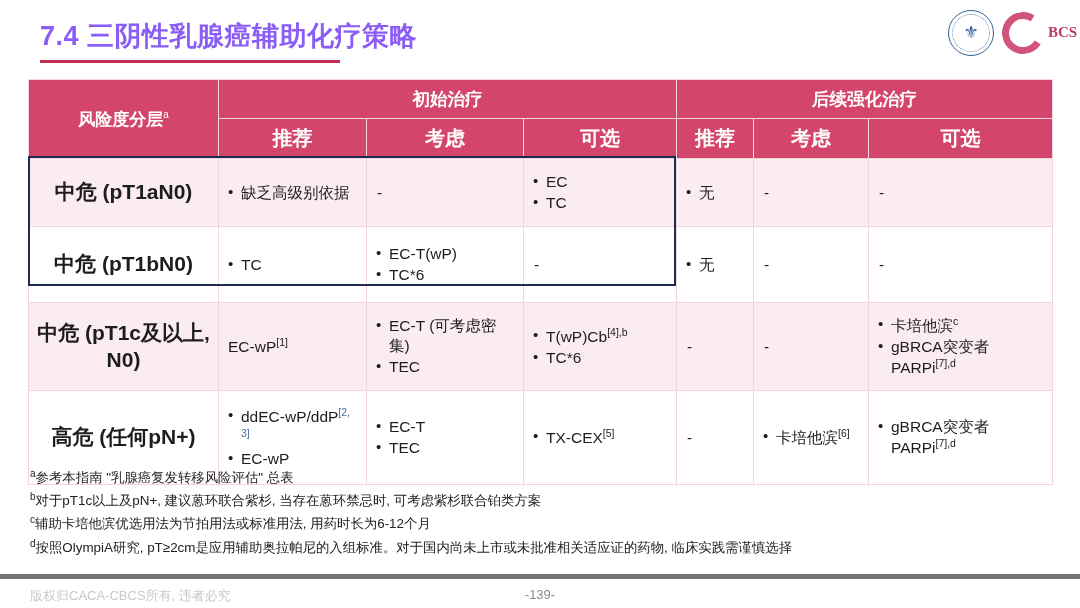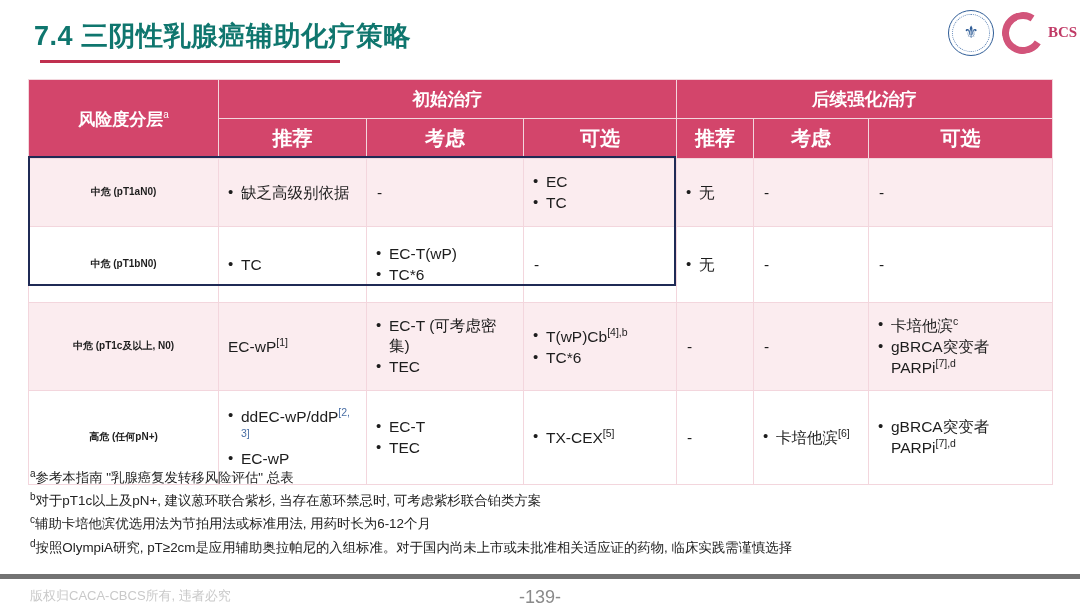--- a/index.html
+++ b/index.html
@@ -6,22 +6,22 @@
   html, body {
     width: 1080px; height: 608px;
     background: #ffffff;
     font-family: "Liberation Sans", "DejaVu Sans", sans-serif;
     overflow: hidden;
   }
   #slide { position: relative; width: 1080px; height: 608px; background:#fff; }
 
   
   .title {
-    position: absolute; left: 34px; top: 18px;
-    font-size: 27px; font-weight: bold; color: #0f766e;
+    position: absolute; left: 40px; top: 18px;
+    font-size: 27px; font-weight: bold; color: #8b5cf6;
     letter-spacing: .5px; white-space: nowrap;
   }
   .title-rule {
     position: absolute; left: 40px; top: 60px; width: 300px; height: 3px;
     background: #c0304f;
   }
   .logos {
     position: absolute; right: 16px; top: 10px;
     display: flex; align-items: center; gap: 8px;
   }
@@ -84,21 +84,21 @@
   tbody td {
     font-size: 15.5px;
     color: #1d1d1d;
     padding: 7px 9px;
     line-height: 1.28;
   }
   tbody tr.pink td { background: #fbecef; }
   tbody tr.white td { background: #ffffff; }
   td.risk {
     text-align: center;
-    font-size: 10px;
+    font-size: 21px;
     font-weight: bold;
     padding: 6px 4px;
   }
   td.dash { text-align: left; padding-left: 10px; font-size: 15.5px; }
   ul.cl { list-style: none; }
   ul.cl li {
     position: relative; padding-left: 13px; margin: 1px 0;
     white-space: normal;
   }
   ul.cl li::before {
@@ -139,21 +139,21 @@
   #footerbar {
     position: absolute; left: 0; bottom: 0; width: 1080px; height: 34px;
     border-top: 5px solid #737373; background: #fff;
   }
   #copyright {
     position: absolute; left: 30px; top: 8px;
     font-size: 13px; color: #c9c9c9;
   }
   #pagenum {
     position: absolute; left: 0; top: 8px; width: 1080px;
-    text-align: center; font-size: 18px; color: #8a8a8a;
+    text-align: center; font-size: 13px; color: #8a8a8a;
   }
 </style>
 </head>
 <body>
 
 <div id="slide">
 
   <div id="watermark">CACA-CBCS</div>
 
   <div class="title">7.4 三阴性乳腺癌辅助化疗策略</div>

